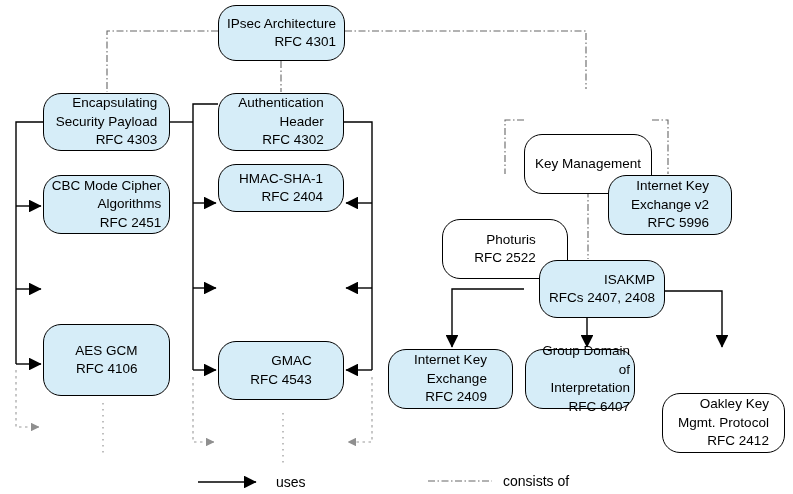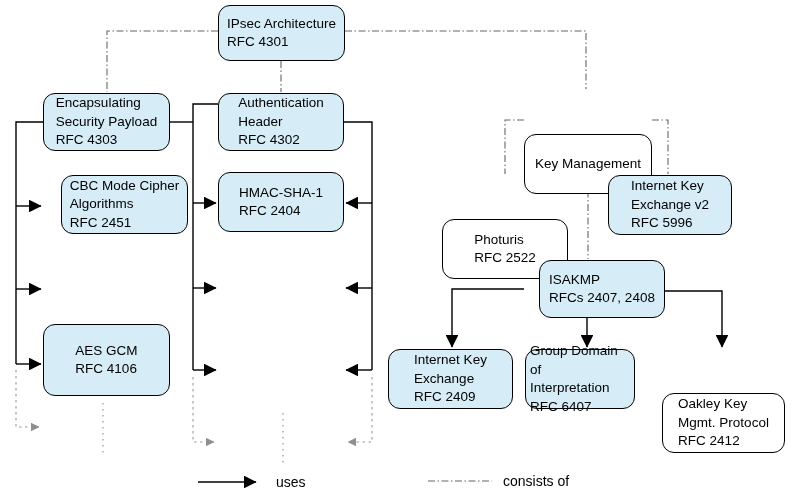--- a/index.html
+++ b/index.html
@@ -3,22 +3,22 @@
 <meta charset="utf-8">
 <style>
   html,body{margin:0;padding:0;background:#ffffff;}
   #stage{
     position:relative;width:793px;height:494px;background:#ffffff;overflow:hidden;
     font-family:"Liberation Sans","DejaVu Sans",sans-serif;color:#000;
   }
   #wires{position:absolute;left:0;top:0;z-index:0;}
   .node{
     position:absolute;z-index:1;box-sizing:border-box;
-    border:1.4px solid #000;border-radius:12px;
-    display:flex;align-items:center;justify-content:center;text-align:left;
+    border:1.4px solid #000;border-radius:18px;
+    display:flex;align-items:center;justify-content:center;text-align:right;
     font-size:13.5px;line-height:18.5px;white-space:pre-line;padding:0 4px;
   }
   .node.blue{background:#d6edf8;}
   .node.white{background:#ffffff;margin-top:44px;}
   .legend-label{
     position:absolute;z-index:1;font-size:14px;line-height:16px;
   }
 </style>
 </head>
 <body>
@@ -83,32 +83,34 @@
 RFC 4301</div>
 
   <div class="node blue" style="left:43px;top:93px;width:127px;height:58px">Encapsulating
 Security Payload
 RFC 4303</div>
 
   <div class="node blue" style="left:218px;top:93px;width:126px;height:58px">Authentication
 Header
 RFC 4302</div>
 
-  <div class="node blue" style="left:61px;top:175px;width:127px;height:59px">CBC Mode Cipher
+  <div class="node blue" style="left:43px;top:175px;width:127px;height:59px">CBC Mode Cipher
 Algorithms
 RFC 2451</div>
 
-  <div class="node blue" style="left:218px;top:172px;width:126px;height:60px">HMAC-SHA-1
+  <div class="node blue" style="left:218px;top:164px;width:126px;height:48px">HMAC-SHA-1
 RFC 2404</div>
 
 
 
   <div class="node blue" style="left:43px;top:324px;width:127px;height:72px">AES GCM
 RFC 4106</div>
 
+  <div class="node blue" style="left:218px;top:341px;width:126px;height:59px">GMAC
+RFC 4543</div>
 
   <div class="node white" style="left:524px;top:90px;width:128px;height:60px">Key Management</div>
 
   <div class="node white" style="left:442px;top:175px;width:126px;height:60px">Photuris
 RFC 2522</div>
 
   <div class="node blue" style="left:608px;top:175px;width:124px;height:60px">Internet Key
 Exchange v2
 RFC 5996</div>
 

